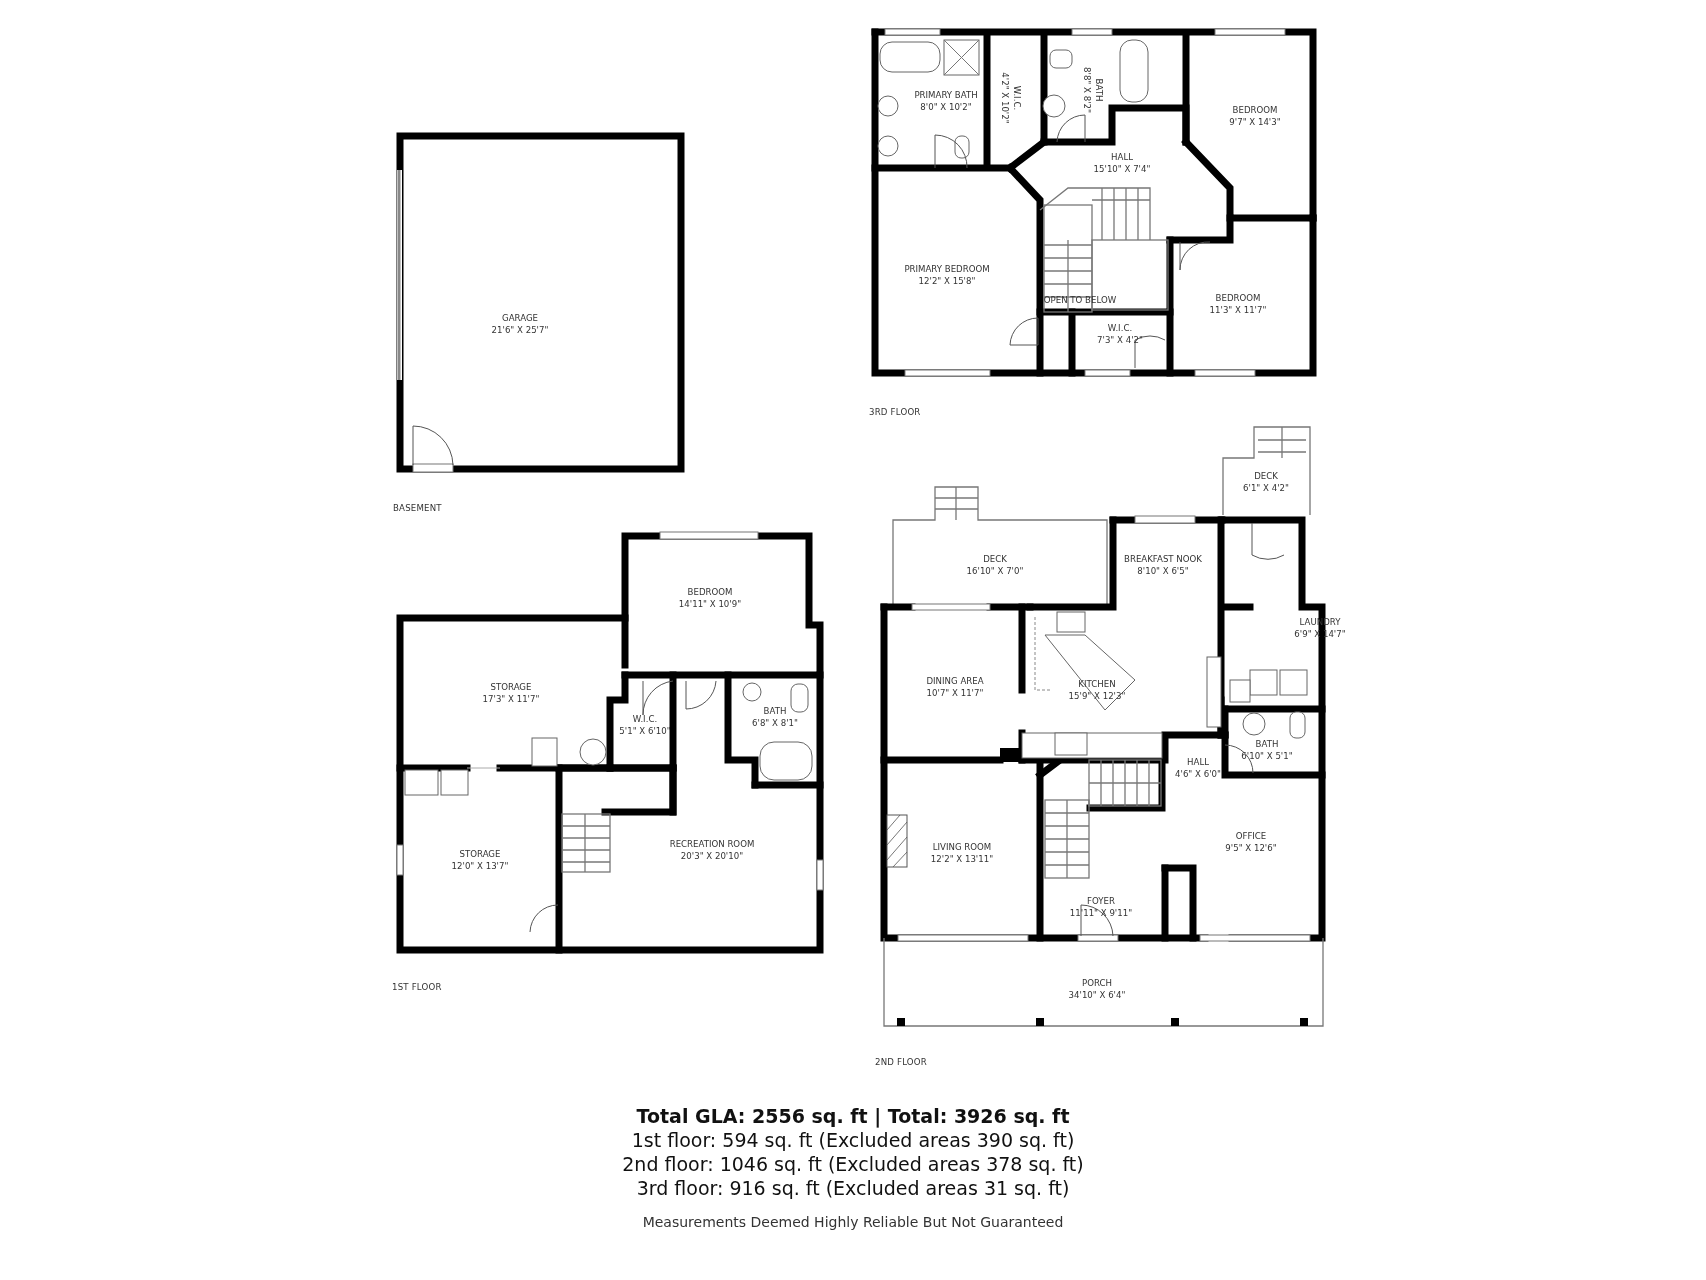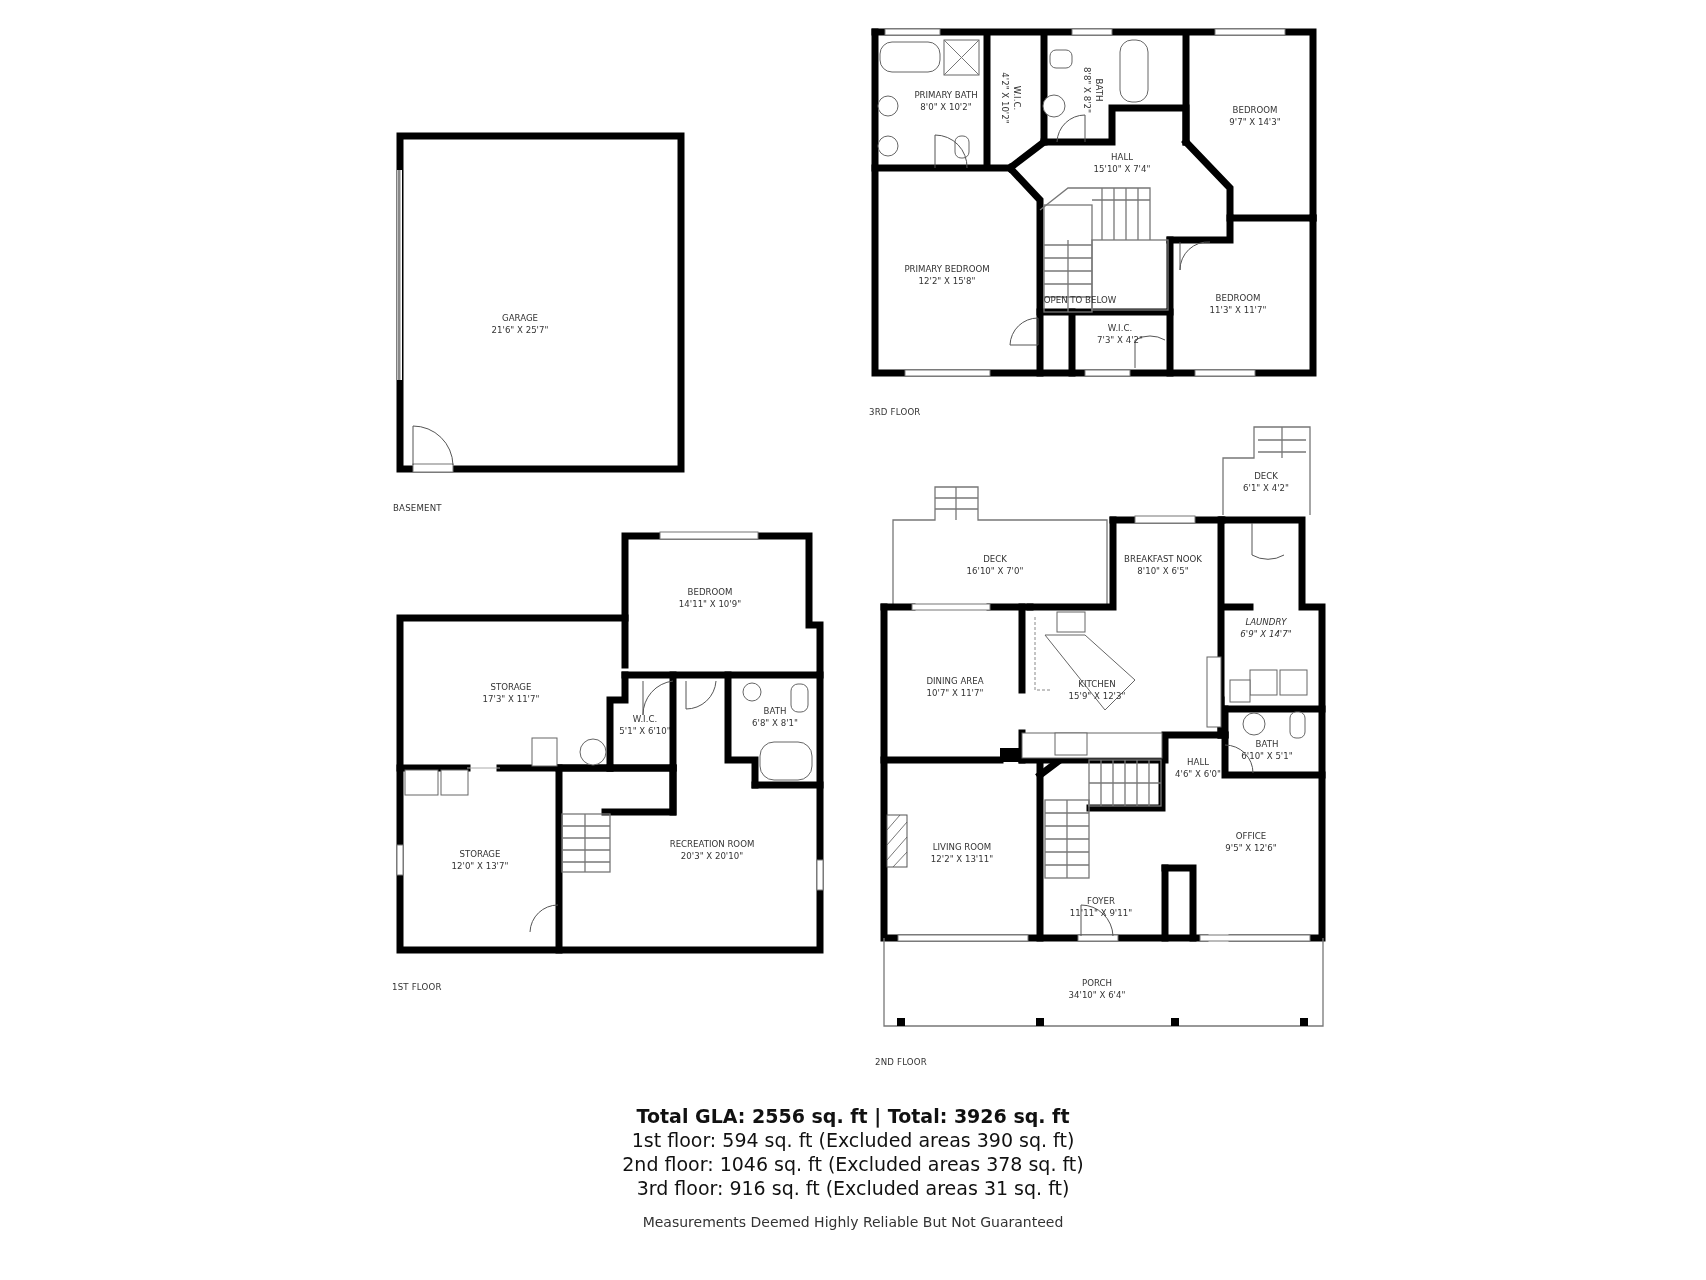--- a/index.html
+++ b/index.html
@@ -268,21 +268,21 @@
   <div>16'10" X 7'0"</div>
 </div>
 <div class="room-label" style="left:1163px;top:565px;">
   <div>BREAKFAST NOOK</div>
   <div>8'10" X 6'5"</div>
 </div>
 <div class="room-label" style="left:1266px;top:482px;">
   <div>DECK</div>
   <div>6'1" X 4'2"</div>
 </div>
-<div class="room-label" style="left:1266px;top:628px;font-style:italic;">
+<div class="room-label" style="left:1320px;top:628px;">
   <div>LAUNDRY</div>
   <div>6'9" X 14'7"</div>
 </div>
 <div class="room-label" style="left:955px;top:687px;">
   <div>DINING AREA</div>
   <div>10'7" X 11'7"</div>
 </div>
 <div class="room-label" style="left:1097px;top:690px;">
   <div>KITCHEN</div>
   <div>15'9" X 12'3"</div>

